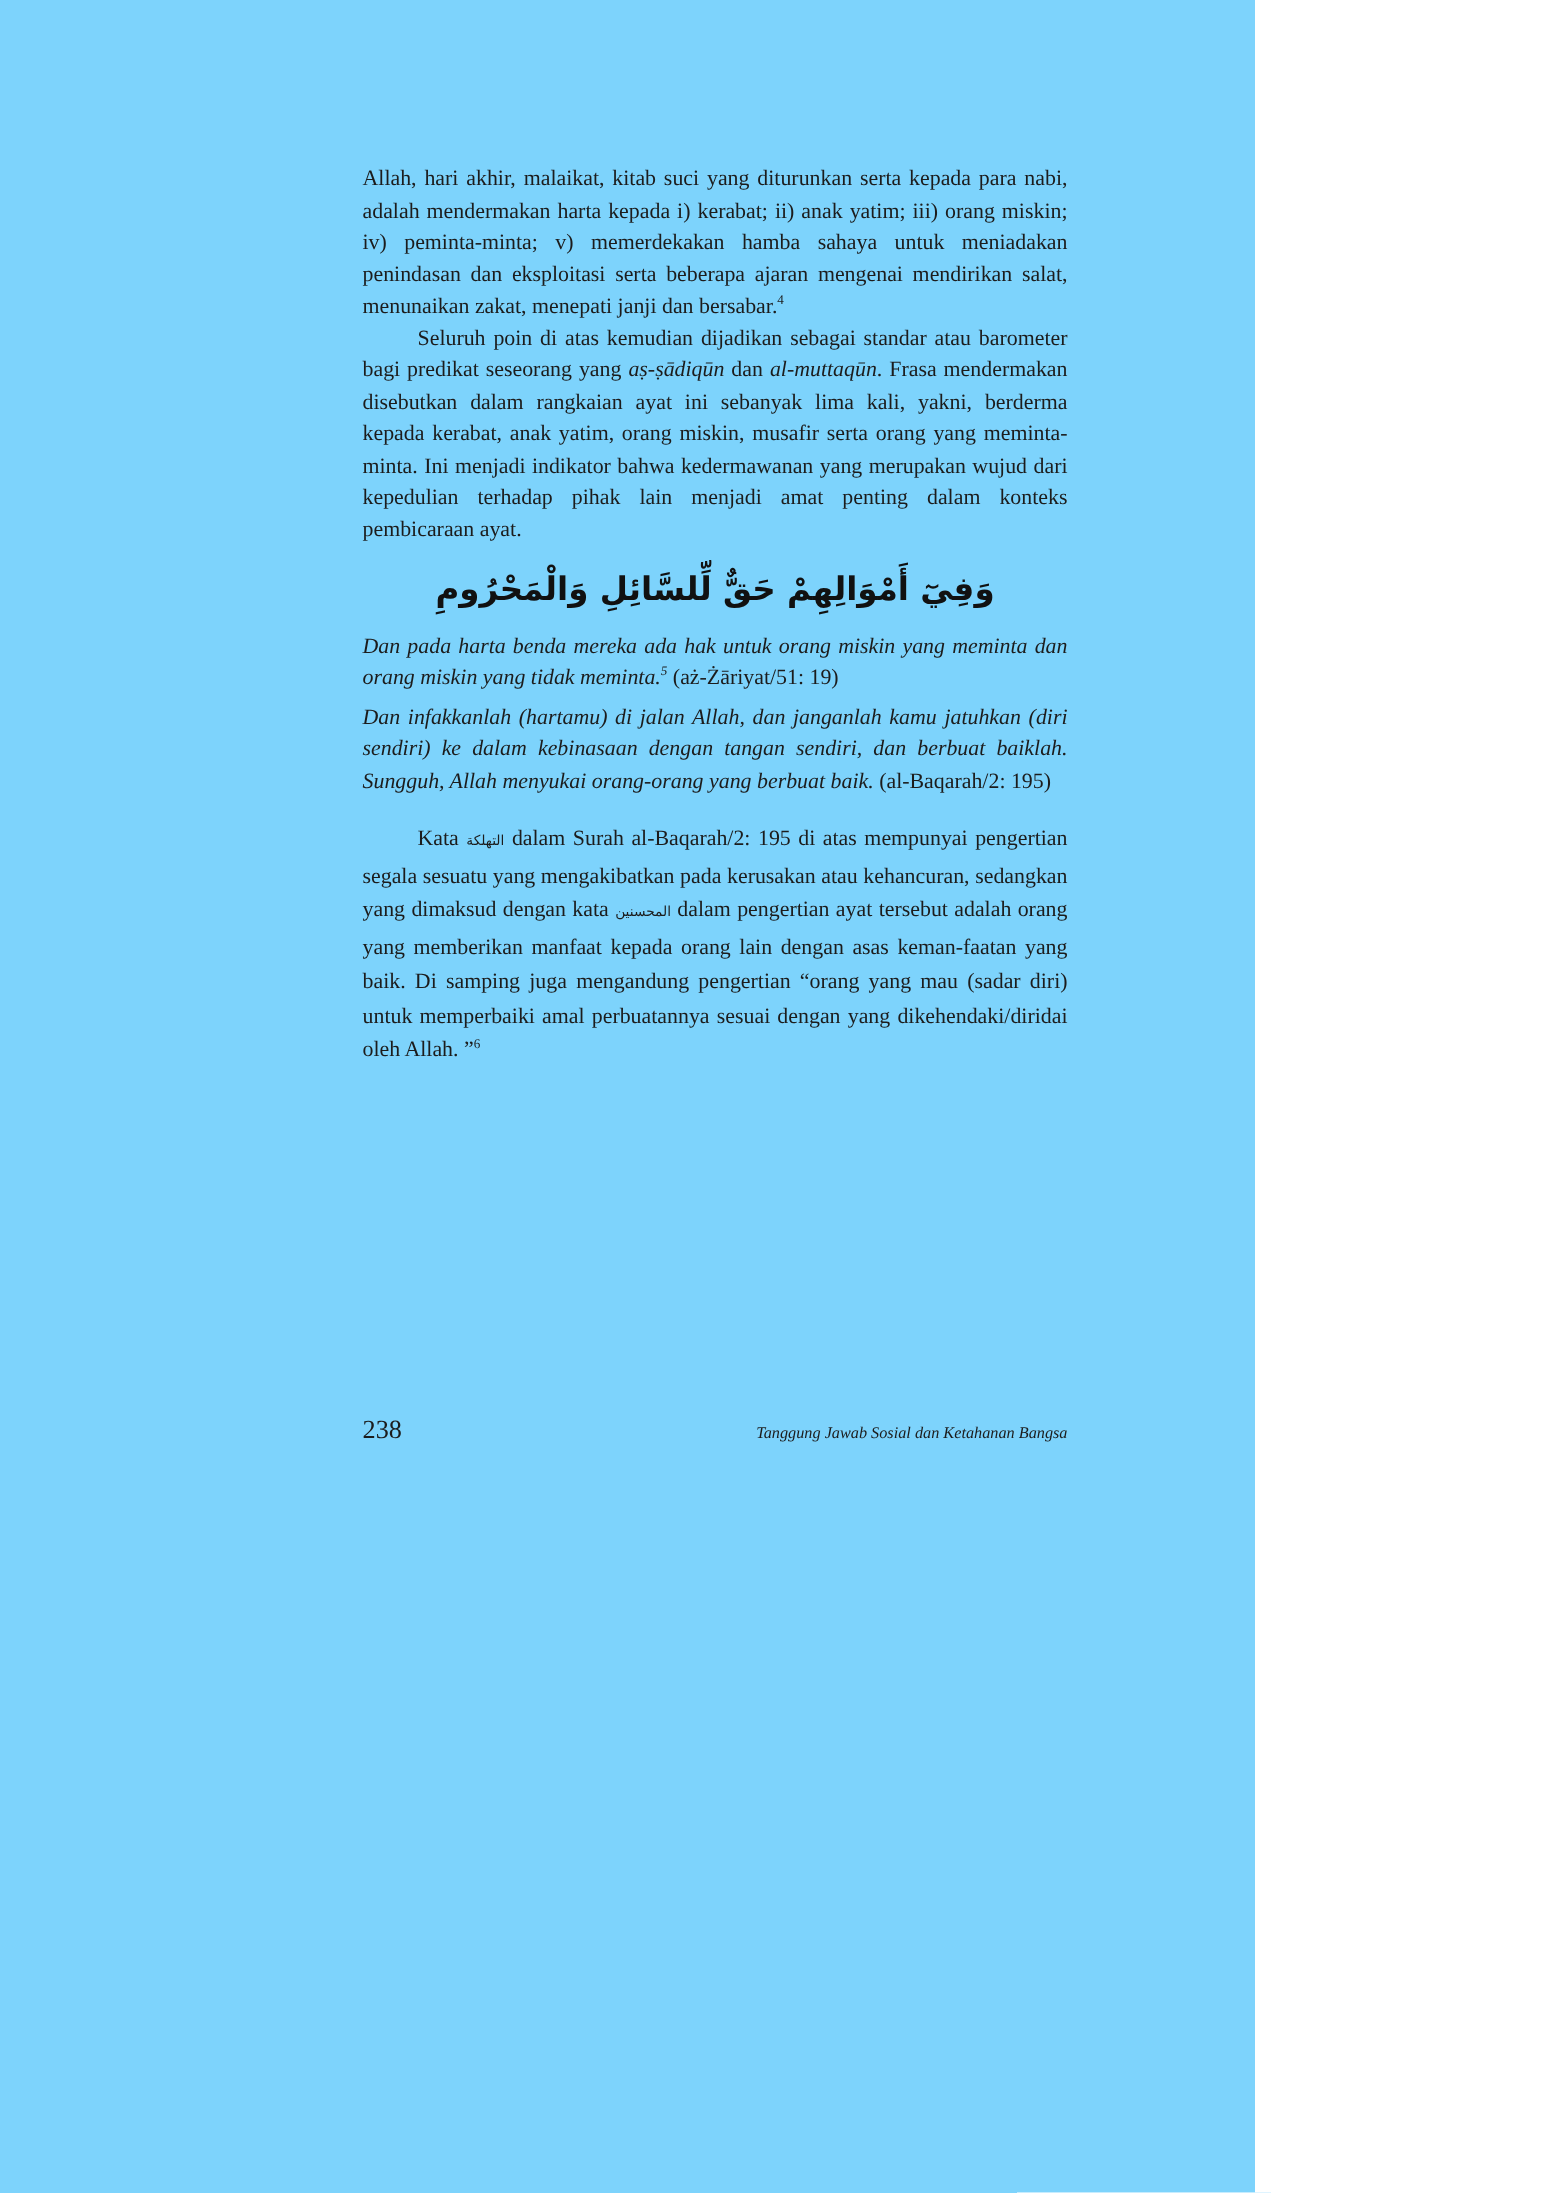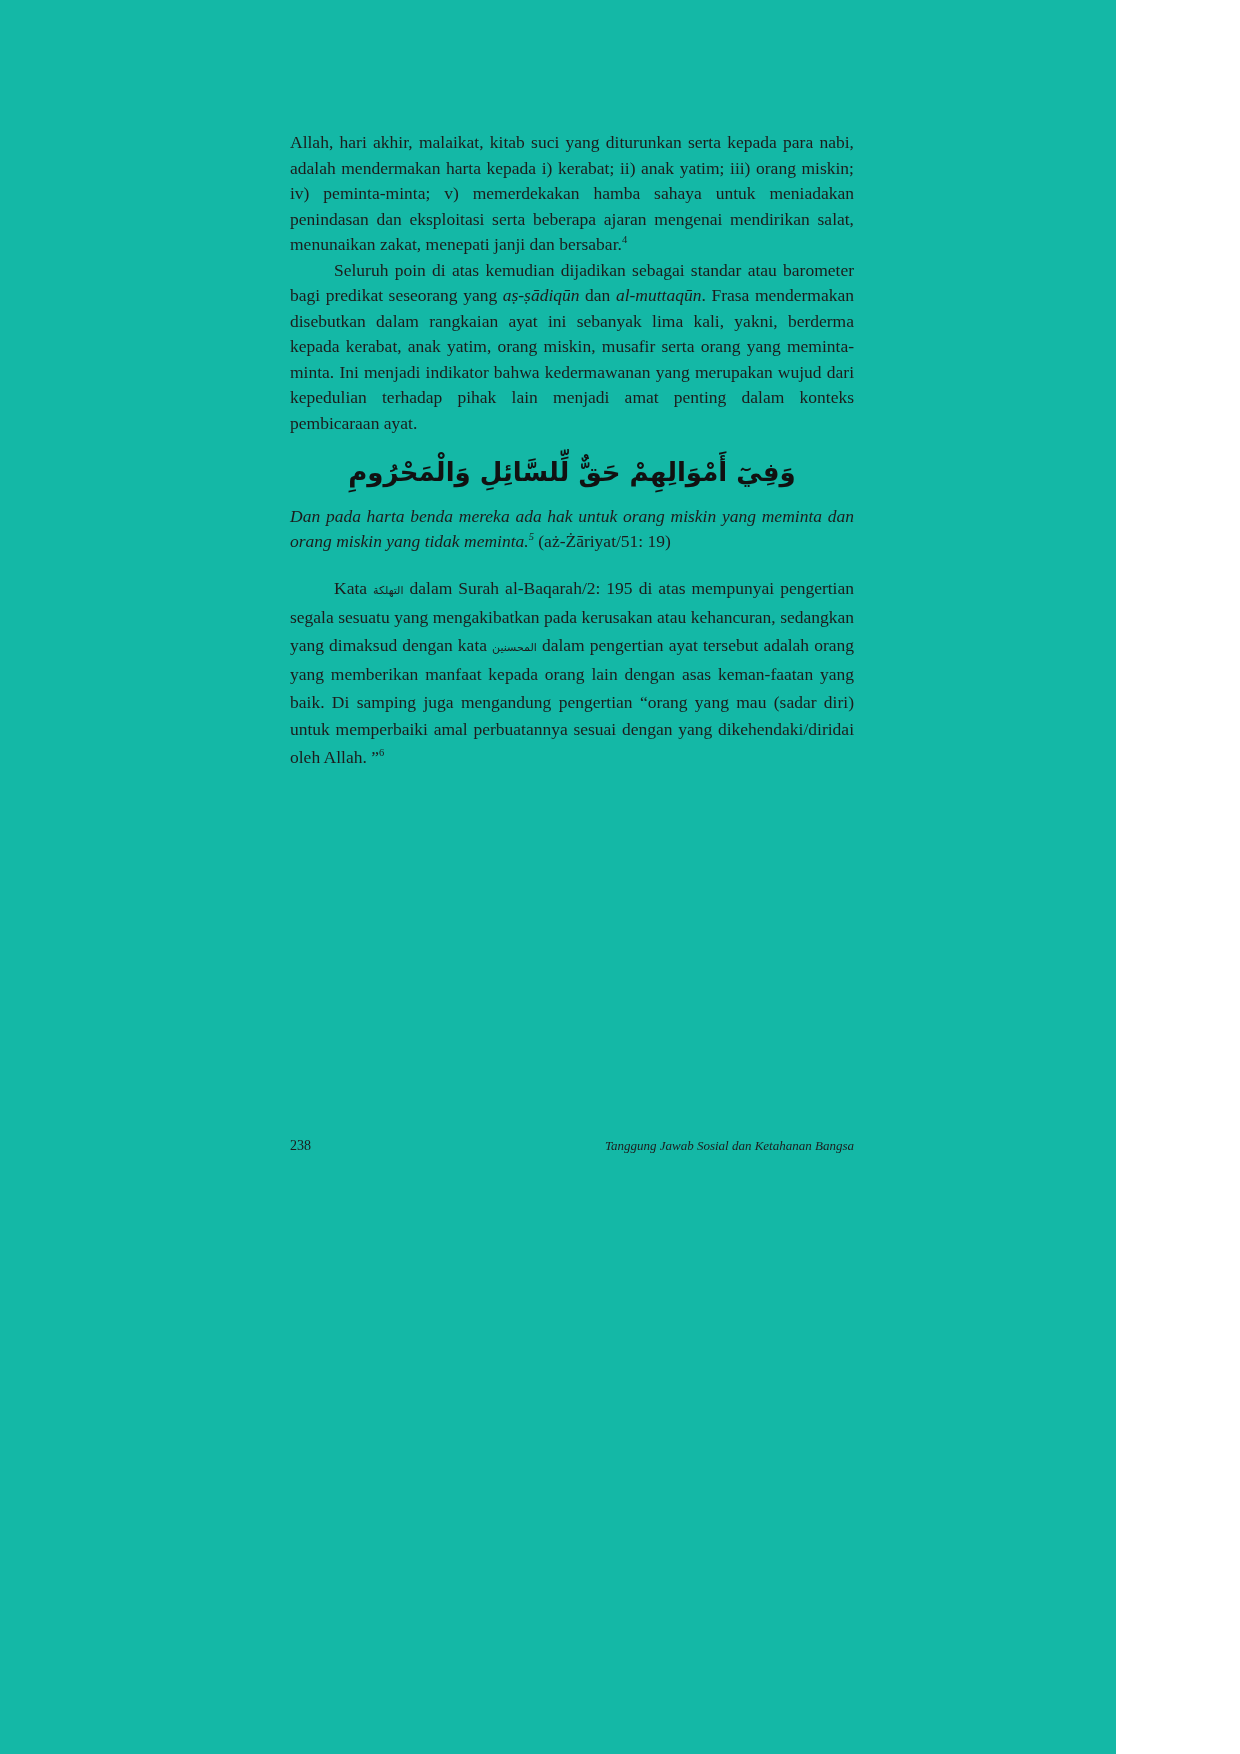--- a/index.html
+++ b/index.html
@@ -1,21 +1,21 @@
 <!DOCTYPE html>
 <html><head>
 <meta charset="utf-8">
 <style>
   * { margin: 0; padding: 0; box-sizing: border-box; }
   html, body { background: #ffffff; }
   .page {
     position: relative;
-    width: 1116px;
+    width: 1004px;
     height: 1754px;
-    background: #14b8a6;
+    background: #7dd3fc;
     font-family: "Liberation Serif", serif;
     color: #1c1c1c;
     overflow: hidden;
   }
   .content {
     position: absolute;
     left: 290px;
     top: 130px;
     width: 564px;
     font-size: 17.5px;
@@ -62,21 +62,21 @@
   .footer {
     position: absolute;
     left: 290px;
     top: 1114px;
     width: 564px;
     display: flex;
     justify-content: space-between;
     align-items: baseline;
   }
   .page-num {
-    font-size: 14px;
+    font-size: 21px;
     font-style: normal;
   }
   .running-title {
     font-size: 13px;
     font-style: italic;
     margin-top: 24px;
   }
 </style>
 </head>
 <body>
@@ -87,20 +87,21 @@
     <p class="body-par"><span>Allah, hari akhir, malaikat, kitab suci yang diturunkan serta kepada para nabi, adalah mendermakan harta kepada i) kerabat; ii) anak yatim; iii) orang miskin; iv) peminta-minta; v) memerdekakan hamba sahaya untuk meniadakan penindasan dan eksploitasi serta beberapa ajaran mengenai mendirikan salat, menunaikan zakat, menepati janji dan bersabar.</span><sup>4</sup></p>
 
     <p class="body-par indent"><span>Seluruh poin di atas kemudian dijadikan sebagai standar atau barometer bagi predikat seseorang yang </span><span class="it">aṣ-ṣādiqūn</span><span> dan </span><span class="it">al-muttaqūn</span><span>. Frasa mendermakan disebutkan dalam rangkaian ayat ini sebanyak lima kali, yakni, berderma kepada kerabat, anak yatim, orang miskin, musafir serta orang yang meminta-minta. Ini menjadi indikator bahwa kedermawanan yang merupakan wujud dari kepedulian terhadap pihak lain menjadi amat penting dalam konteks pembicaraan ayat.</span></p>
 
 
     <div class="arabic arabic-1">وَفِيٓ أَمْوَالِهِمْ حَقٌّ لِّلسَّائِلِ وَالْمَحْرُومِ</div>
 
     <p class="translation"><span>Dan pada harta benda mereka ada hak untuk orang miskin yang meminta dan orang miskin yang tidak meminta.</span><sup>5</sup><span class="rm"> (aż-Żāriyat/51: 19)</span></p>
 
 
+    <p class="translation"><span>Dan infakkanlah (hartamu) di jalan Allah, dan janganlah kamu jatuhkan (diri sendiri) ke dalam kebinasaan dengan tangan sendiri, dan berbuat baiklah. Sungguh, Allah menyukai orang-orang yang berbuat baik.</span><span class="rm"> (al-Baqarah/2: 195)</span></p>
 
     <p class="body-par indent spaced"><span>Kata </span><span class="ar-inline">التهلكة</span><span> dalam Surah al-Baqarah/2: 195 di atas mempunyai pengertian segala sesuatu yang mengakibatkan pada kerusakan atau kehancuran, sedangkan yang dimaksud dengan kata </span><span class="ar-inline">المحسنين</span><span> dalam pengertian ayat tersebut adalah orang yang memberikan manfaat kepada orang lain dengan asas keman-faatan yang baik. Di samping juga mengandung pengertian “orang yang mau (sadar diri) untuk memperbaiki amal perbuatannya sesuai dengan yang dikehendaki/diridai oleh Allah. ”</span><sup>6</sup></p>
 
   </div>
 
   <div class="footer">
     <span class="page-num">238</span>
     <span class="running-title">Tanggung Jawab Sosial dan Ketahanan Bangsa</span>
   </div>
 </div>

